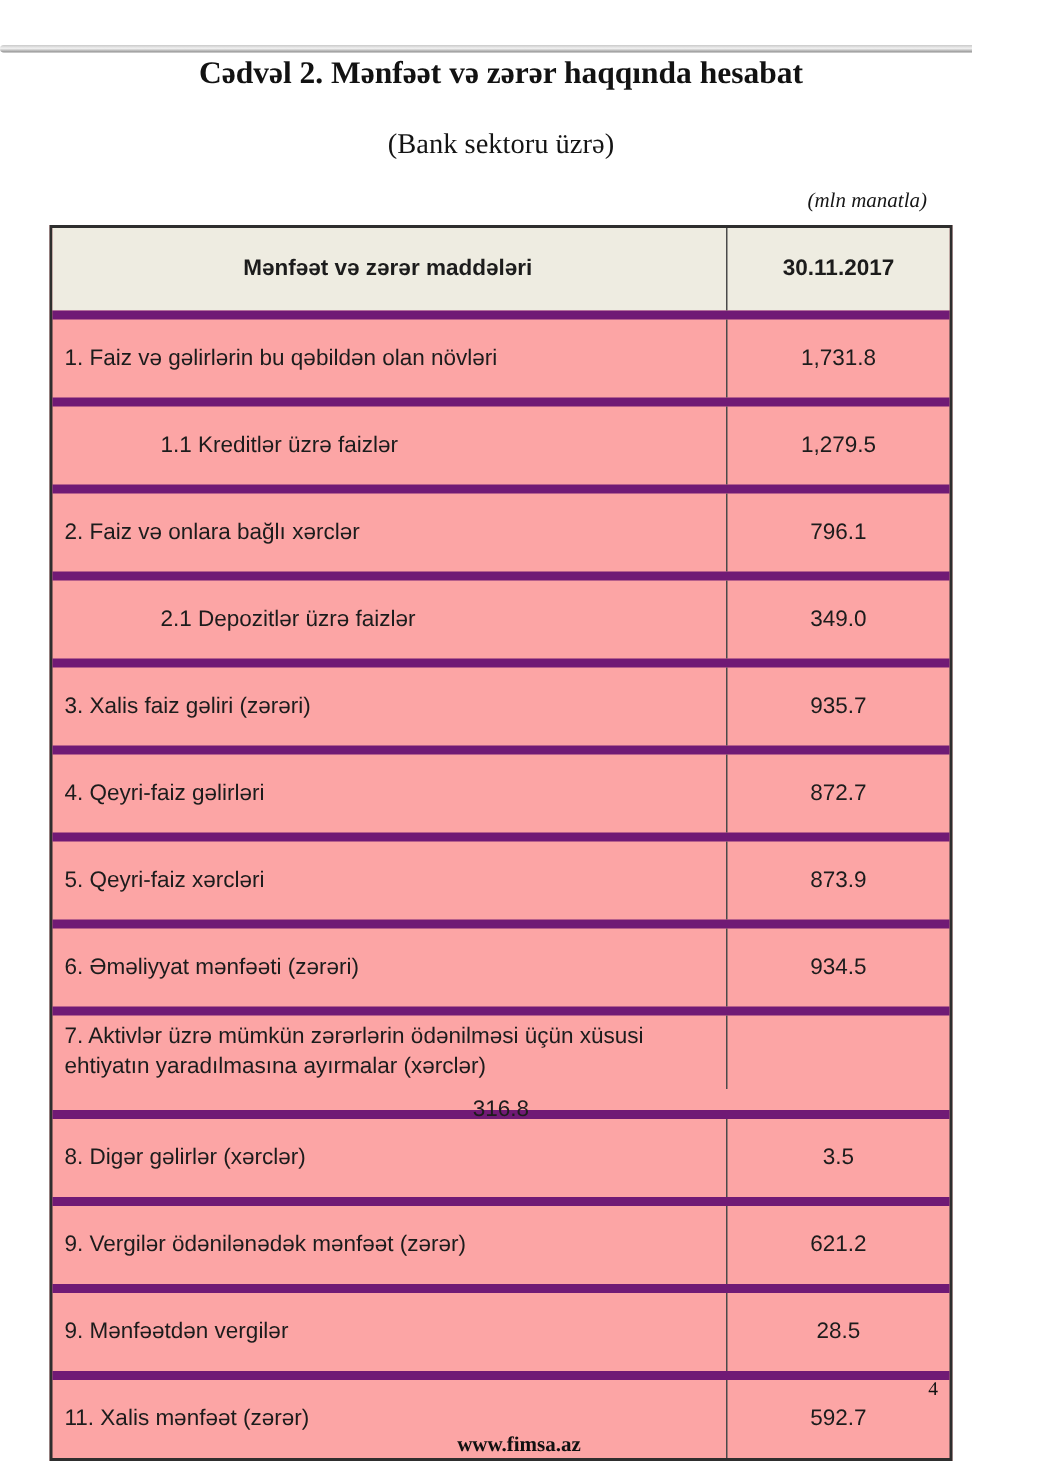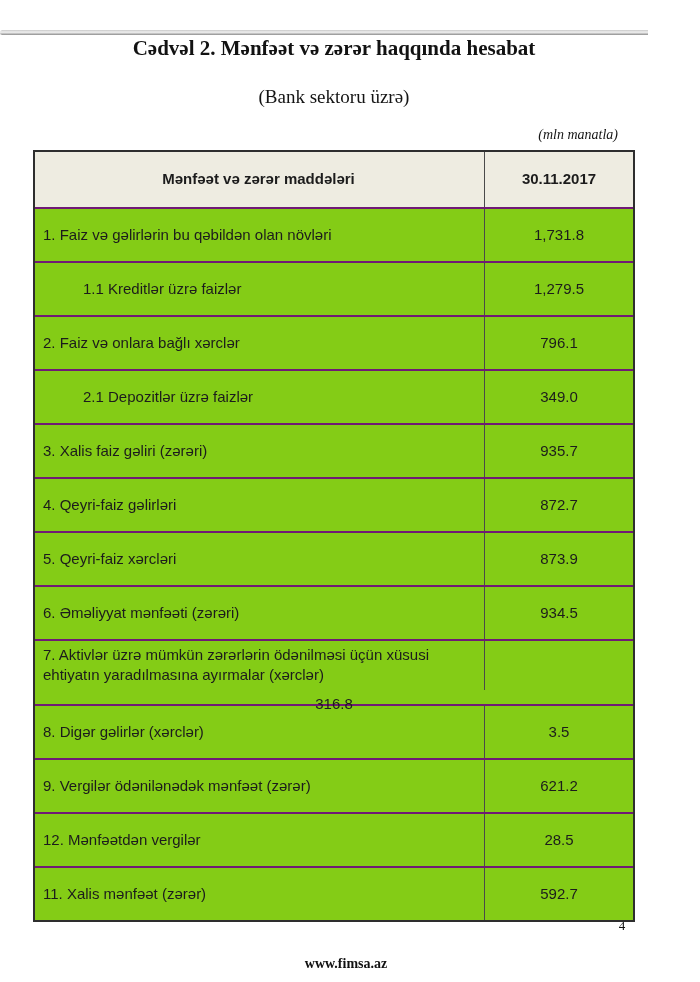--- a/index.html
+++ b/index.html
@@ -18,30 +18,30 @@
   .subtitle{
     position:absolute;left:0;top:86px;width:668px;text-align:center;
     font-family:"Liberation Serif",serif;font-size:19px;color:#141414;
   }
   .unit-note{
     position:absolute;left:0;top:127px;width:618px;text-align:right;
     font-family:"Liberation Serif",serif;font-style:italic;font-weight:normal;font-size:14px;color:#161616;
   }
   .pl-table{
     position:absolute;left:33px;top:150px;width:602px;
-    border:2px solid #2e2e2e;box-sizing:border-box;background:#84cc16;
+    border:2px solid #2e2e2e;box-sizing:border-box;background:#fca5a5;
   }
-  .tr{display:flex;height:52px;border-top:2px solid #701a75;}
+  .tr{display:flex;height:52px;border-top:6px solid #701a75;}
   .tr.thead{height:55px;border-top:none;background:#eeece1;font-weight:bold;}
   .tr.tall{height:63px;flex-direction:column;}
   .td,.th{display:flex;align-items:center;box-sizing:border-box;font-size:15px;line-height:1.35;}
   .col-label{width:450px;padding:4px 10px 4px 8px;border-right:1px solid #4a4a4a;}
   .col-value{flex:1;justify-content:center;text-align:right;padding:4px 6px;}
   .thead .col-label{justify-content:center;text-align:center;}
-  .td.sub{padding-left:48px;}
+  .td.sub{padding-left:72px;}
   .page-number{
     position:absolute;left:610px;top:918px;width:24px;text-align:center;
     font-family:"Liberation Serif",serif;font-size:13px;color:#111;
   }
   .footer-url{
     position:absolute;left:15px;top:956px;width:662px;text-align:center;
     font-family:"Liberation Serif",serif;font-weight:bold;font-size:14px;color:#111;
     cursor:pointer;
   }
 </style>
@@ -100,21 +100,21 @@
     </div>
     <div class="tr">
       <div class="td col-label">8. Digər gəlirlər (xərclər)</div>
       <div class="td col-value">3.5</div>
     </div>
     <div class="tr">
       <div class="td col-label">9. Vergilər ödənilənədək mənfəət (zərər)</div>
       <div class="td col-value">621.2</div>
     </div>
     <div class="tr">
-      <div class="td col-label">12. Mənfəətdən vergilər</div>
+      <div class="td col-label">9. Mənfəətdən vergilər</div>
       <div class="td col-value">28.5</div>
     </div>
     <div class="tr">
       <div class="td col-label">11. Xalis mənfəət (zərər)</div>
       <div class="td col-value">592.7</div>
     </div>
   </div>
 
   <div class="page-number">4</div>
   <div class="footer-url">www.fimsa.az</div>

